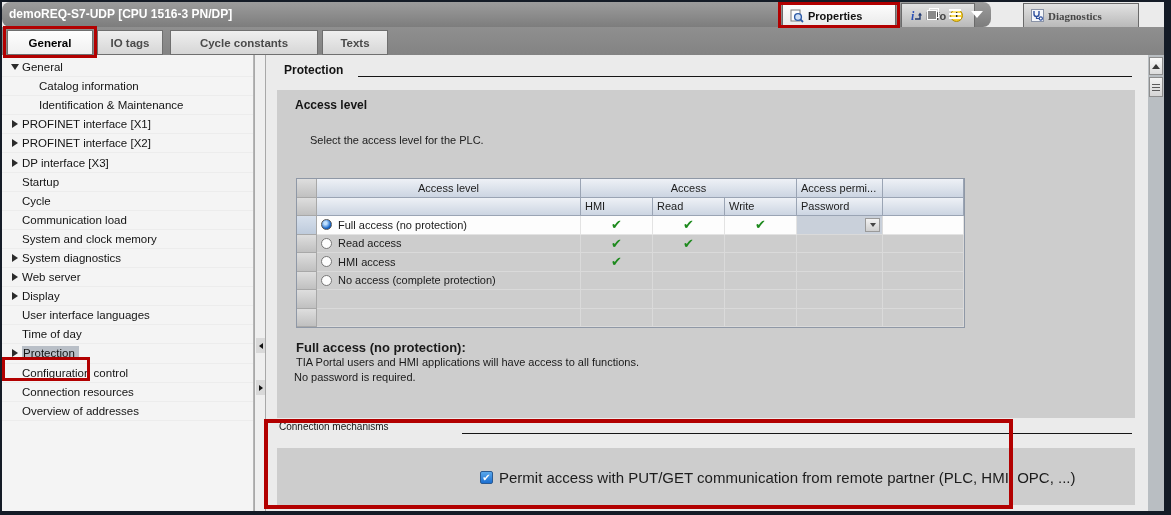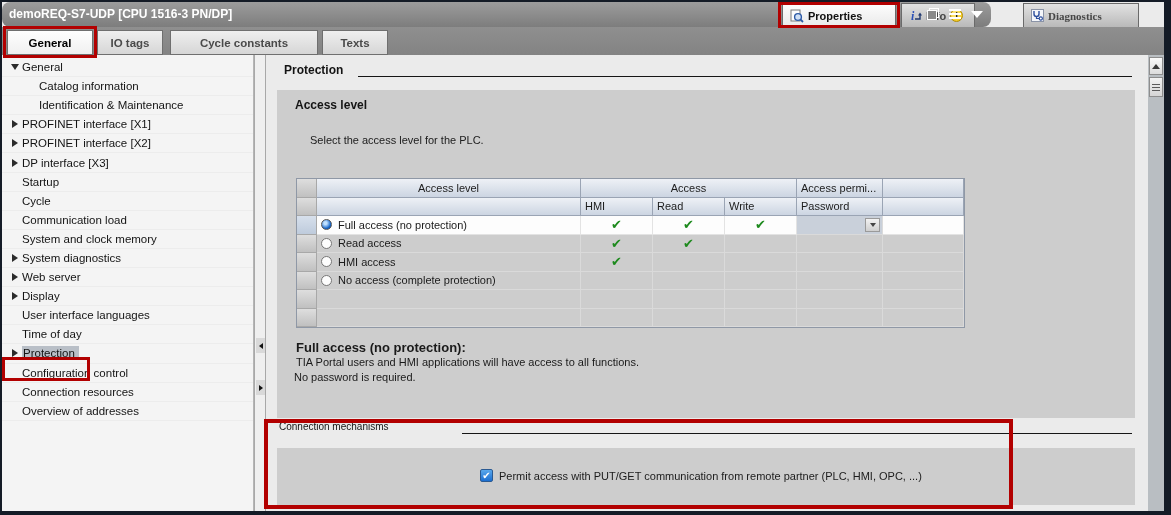--- a/index.html
+++ b/index.html
@@ -93,21 +93,21 @@
   .desc-l1 { position:absolute; left:19px; top:266px; font-size:11px; }
   .desc-l2 { position:absolute; left:17px; top:281px; font-size:11px; }
 
   .conn-title { position:absolute; left:13px; top:366px; font-size:10px; color:#141414; }
   .rule2 { left:196px; top:378px; width:670px; }
   .conn-box { left:11px; top:393px; width:858px; height:57px; }
   .cb-row { position:absolute; left:203px; top:21px; display:flex; align-items:center; gap:6px; }
   .checkbox { width:13px; height:13px; border:1px solid #2a5a92; border-radius:2px;
     background:linear-gradient(#5aa8ec,#1b6ed0); display:flex; align-items:center; justify-content:center;
     color:#fff; font-size:10px; font-weight:bold; line-height:1; }
-  .cb-label { font-size:11px; color:#1c1c1c; white-space:nowrap; }
+  .cb-label { font-size:15px; color:#1c1c1c; white-space:nowrap; }
 
   
   .vscroll { position:absolute; left:1146px; top:53px; width:16px; height:456px; background:#b9bec2; }
   .sc-btn { position:absolute; left:1px; top:2px; width:14px; height:18px; background:linear-gradient(#fafafa,#dcdcdc);
     border:1px solid #8d8d8d; display:flex; align-items:center; justify-content:center; }
   .sc-btn i { width:0; height:0; border-left:4px solid transparent; border-right:4px solid transparent; border-bottom:5px solid #3a3a3a; }
   .sc-thumb { position:absolute; left:1px; top:22px; width:14px; height:20px; background:linear-gradient(#f2f2f2,#d5d5d5);
     border:1px solid #8d8d8d; display:flex; align-items:center; justify-content:center; }
   .sc-thumb i { width:8px; height:7px; background:repeating-linear-gradient(#5a5a5a 0 1px,transparent 1px 3px); }
 

